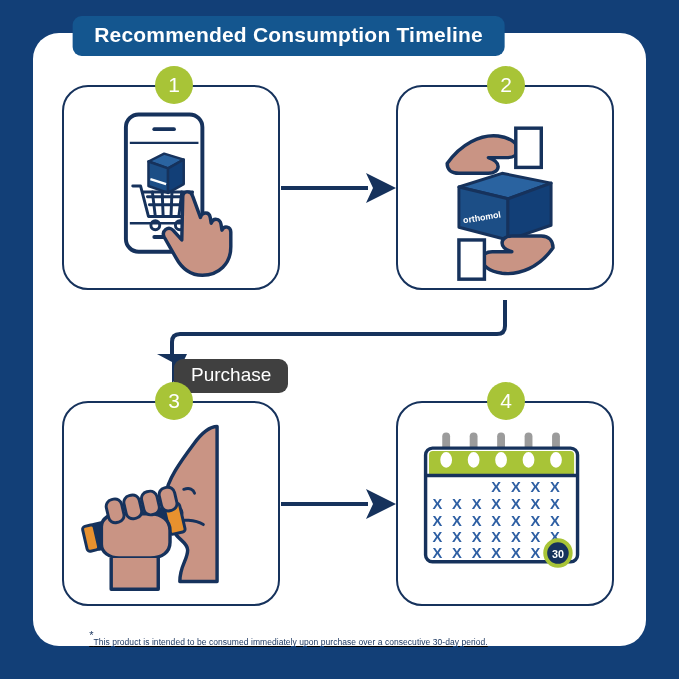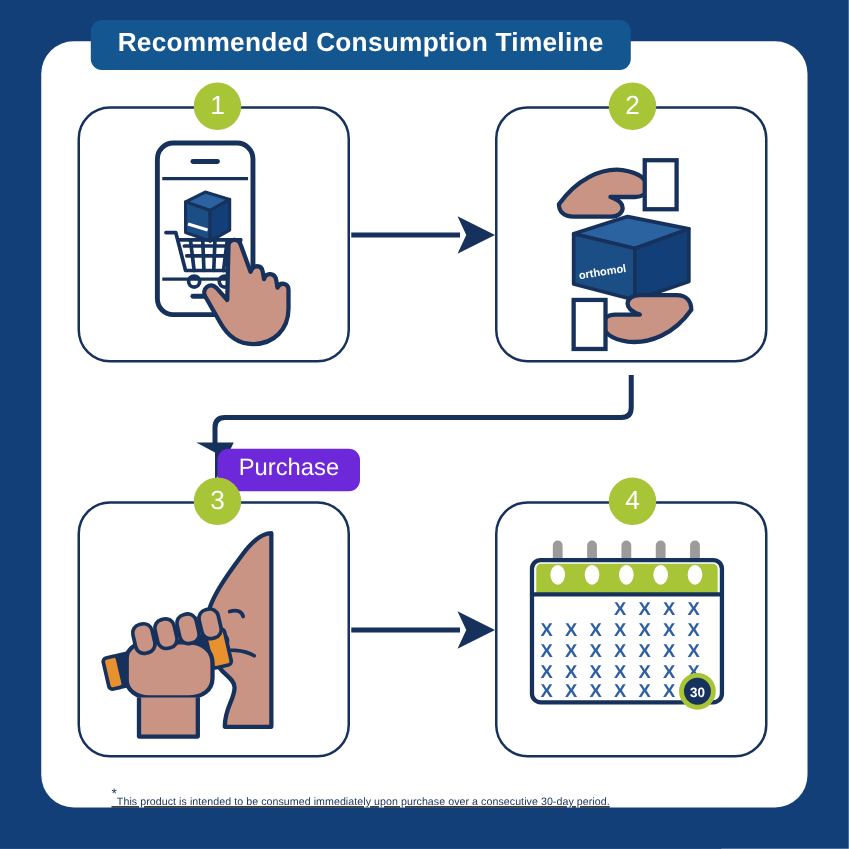--- a/index.html
+++ b/index.html
@@ -52,21 +52,21 @@
     color:#ffffff;font-size:21px;
     display:flex;align-items:center;justify-content:center;
     z-index:30;
   }
   .badge.b1{left:155px;top:66px;}
   .badge.b2{left:487px;top:66px;}
   .badge.b3{left:155px;top:382px;}
   .badge.b4{left:487px;top:382px;}
   .label-pill{
     position:absolute;
-    background:#6d28d9;border-radius:9px;
+    background:#404040;border-radius:9px;
     padding:5px 17px 7px 17px;
     white-space:nowrap;
     z-index:32;
   }
   .label-pill span{color:#fff;font-size:19px;}
   .lp1{left:110px;top:272px;}
   .art{position:absolute;left:0;top:0;width:100%;height:100%;}
   
   .connectors{position:absolute;left:0;top:0;width:679px;height:679px;z-index:5;}
   

